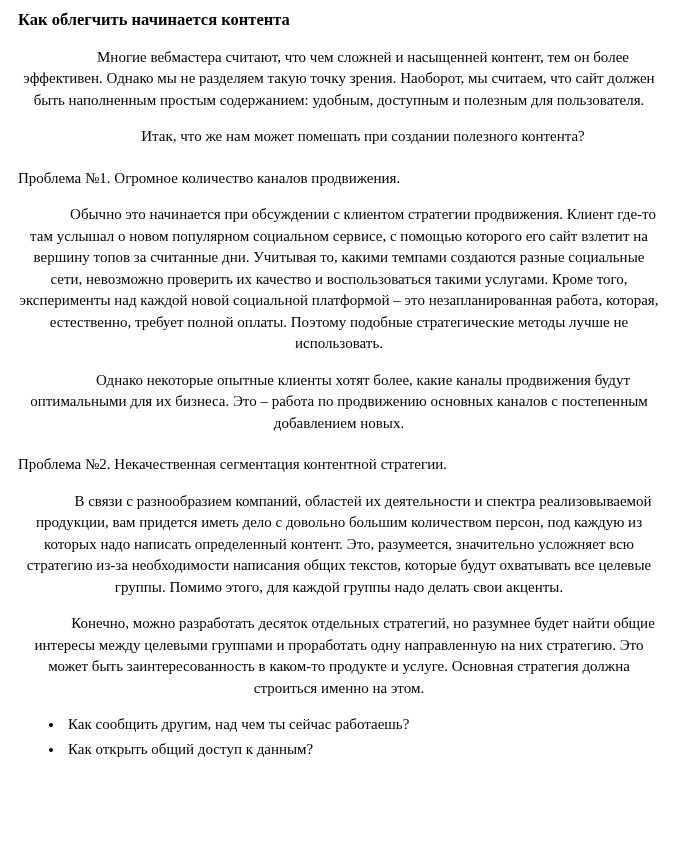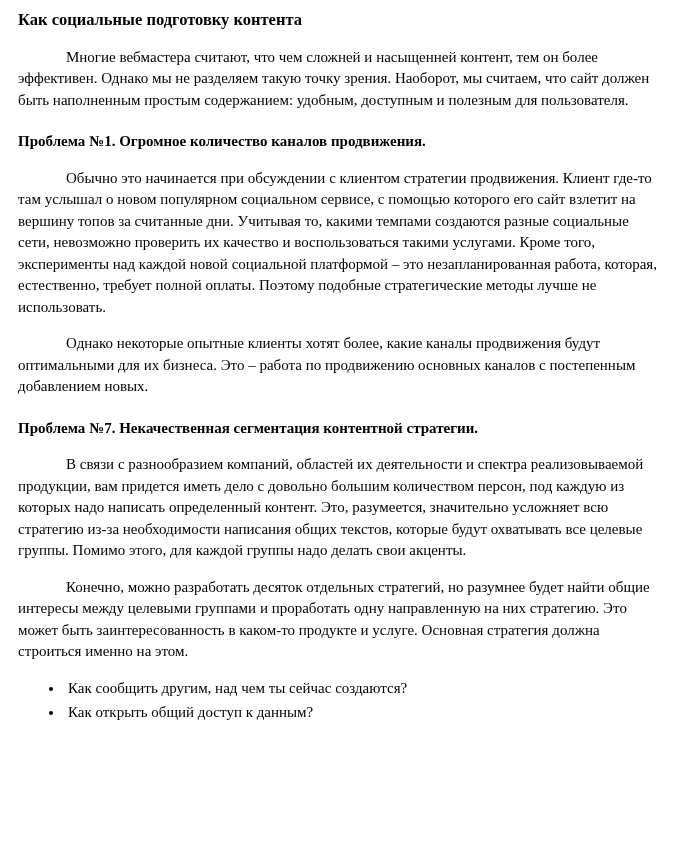--- a/index.html
+++ b/index.html
@@ -20,63 +20,64 @@
     font-size: 16.5px;
     font-weight: bold;
     margin: 2px 0 16px 0;
     line-height: 1.25;
   }
   .para {
     font-size: 15px;
     line-height: 21.5px;
     margin: 0 0 15px 0;
     text-indent: 48px;
-    text-align: left;
+    text-align: center;
   }
   .problem-heading {
     font-size: 15px;
-    font-weight: bold;
+    font-weight: normal;
     line-height: 21.5px;
     margin: 20px 0 15px 0;
   }
   .bullet-list {
     margin: 2px 0 0 26px;
     padding: 0 0 0 20px;
     font-size: 15px;
     line-height: 21.5px;
     list-style-type: disc;
   }
   .bullet-list li {
     margin: 0 0 3px 0;
     padding-left: 4px;
   }
 </style>
 </head>
 <body>
 
 <div class="page">
 
-  <h1 class="doc-title">Как социальные подготовку контента</h1>
+  <h1 class="doc-title">Как облегчить начинается контента</h1>
 
   <p class="para">Многие вебмастера считают, что чем сложней и насыщенней контент, тем он более эффективен. Однако мы не разделяем такую точку зрения. Наоборот, мы считаем, что сайт должен быть наполненным простым содержанием: удобным, доступным и полезным для пользователя.</p>
 
+  <p class="para">Итак, что же нам может помешать при создании полезного контента?</p>
 
   <h2 class="problem-heading">Проблема №1. Огромное количество каналов продвижения.</h2>
 
   <p class="para">Обычно это начинается при обсуждении с клиентом стратегии продвижения. Клиент где-то там услышал о новом популярном социальном сервисе, с помощью которого его сайт взлетит на вершину топов за считанные дни. Учитывая то, какими темпами создаются разные социальные сети, невозможно проверить их качество и воспользоваться такими услугами. Кроме того, эксперименты над каждой новой социальной платформой – это незапланированная работа, которая, естественно, требует полной оплаты. Поэтому подобные стратегические методы лучше не использовать.</p>
 
   <p class="para">Однако некоторые опытные клиенты хотят более, какие каналы продвижения будут оптимальными для их бизнеса. Это – работа по продвижению основных каналов с постепенным добавлением новых.</p>
 
-  <h2 class="problem-heading">Проблема №7. Некачественная сегментация контентной стратегии.</h2>
+  <h2 class="problem-heading">Проблема №2. Некачественная сегментация контентной стратегии.</h2>
 
   <p class="para">В связи с разнообразием компаний, областей их деятельности и спектра реализовываемой продукции, вам придется иметь дело с довольно большим количеством персон, под каждую из которых надо написать определенный контент. Это, разумеется, значительно усложняет всю стратегию из-за необходимости написания общих текстов, которые будут охватывать все целевые группы. Помимо этого, для каждой группы надо делать свои акценты.</p>
 
   <p class="para">Конечно, можно разработать десяток отдельных стратегий, но разумнее будет найти общие интересы между целевыми группами и проработать одну направленную на них стратегию. Это может быть заинтересованность в каком-то продукте и услуге. Основная стратегия должна строиться именно на этом.</p>
 
 
 
   <ul class="bullet-list">
-    <li>Как сообщить другим, над чем ты сейчас создаются?</li>
+    <li>Как сообщить другим, над чем ты сейчас работаешь?</li>
     <li>Как открыть общий доступ к данным?</li>
 
   </ul>
 
 </div>
 
 </body></html>

